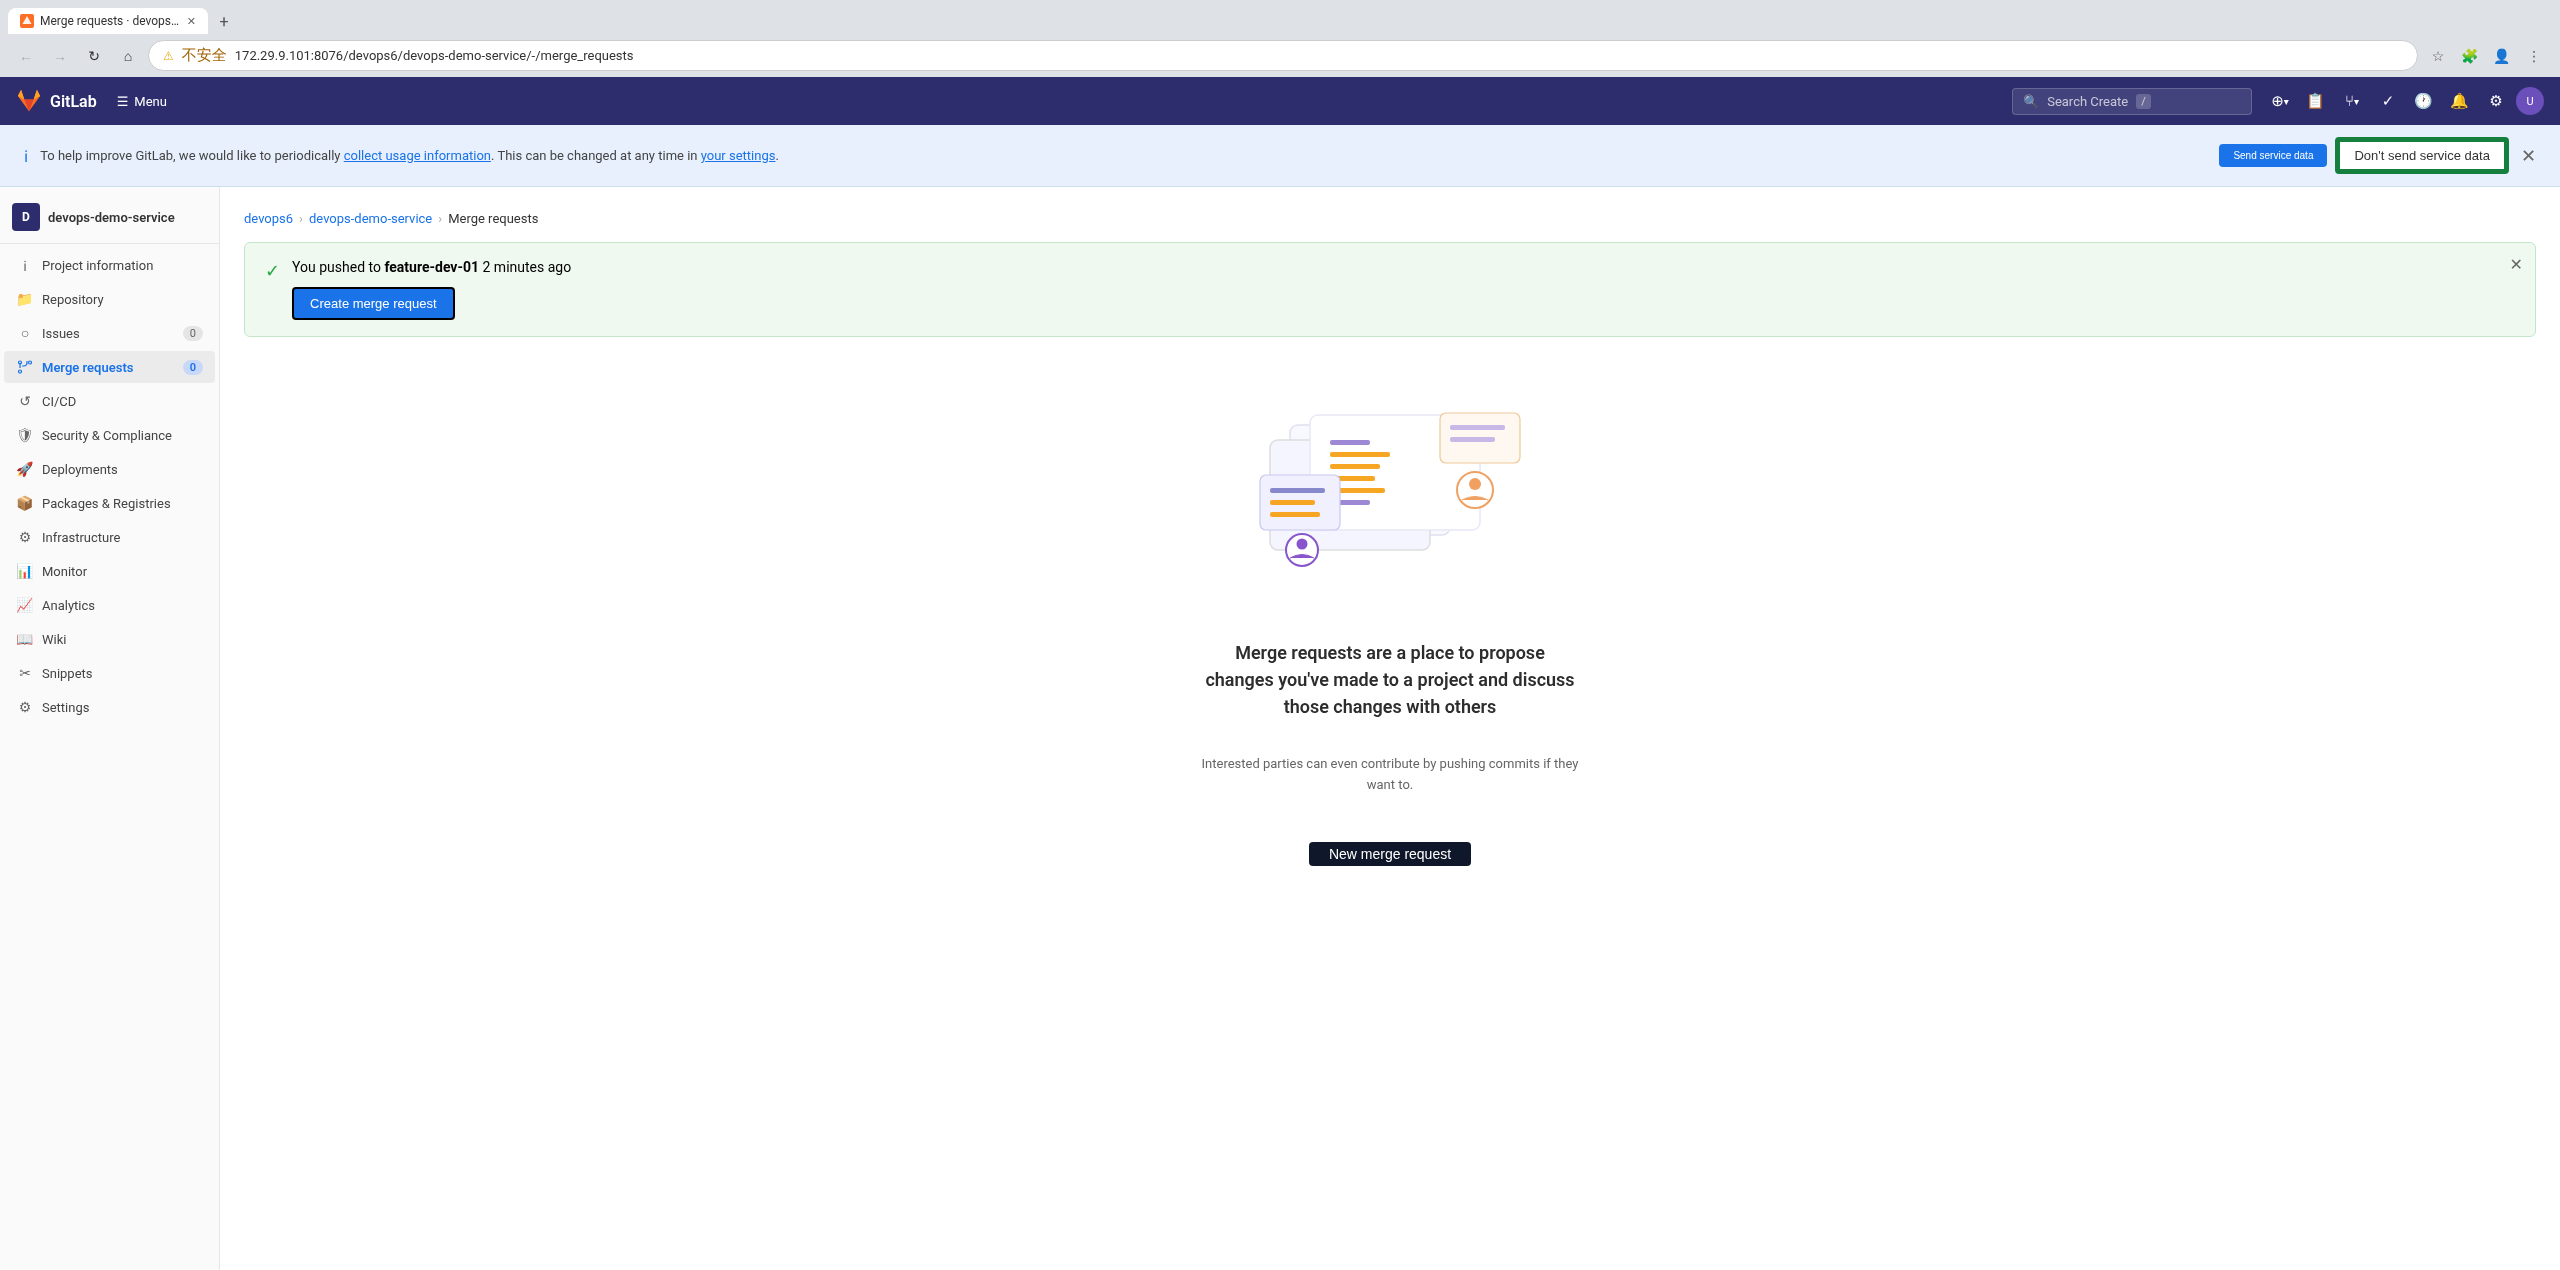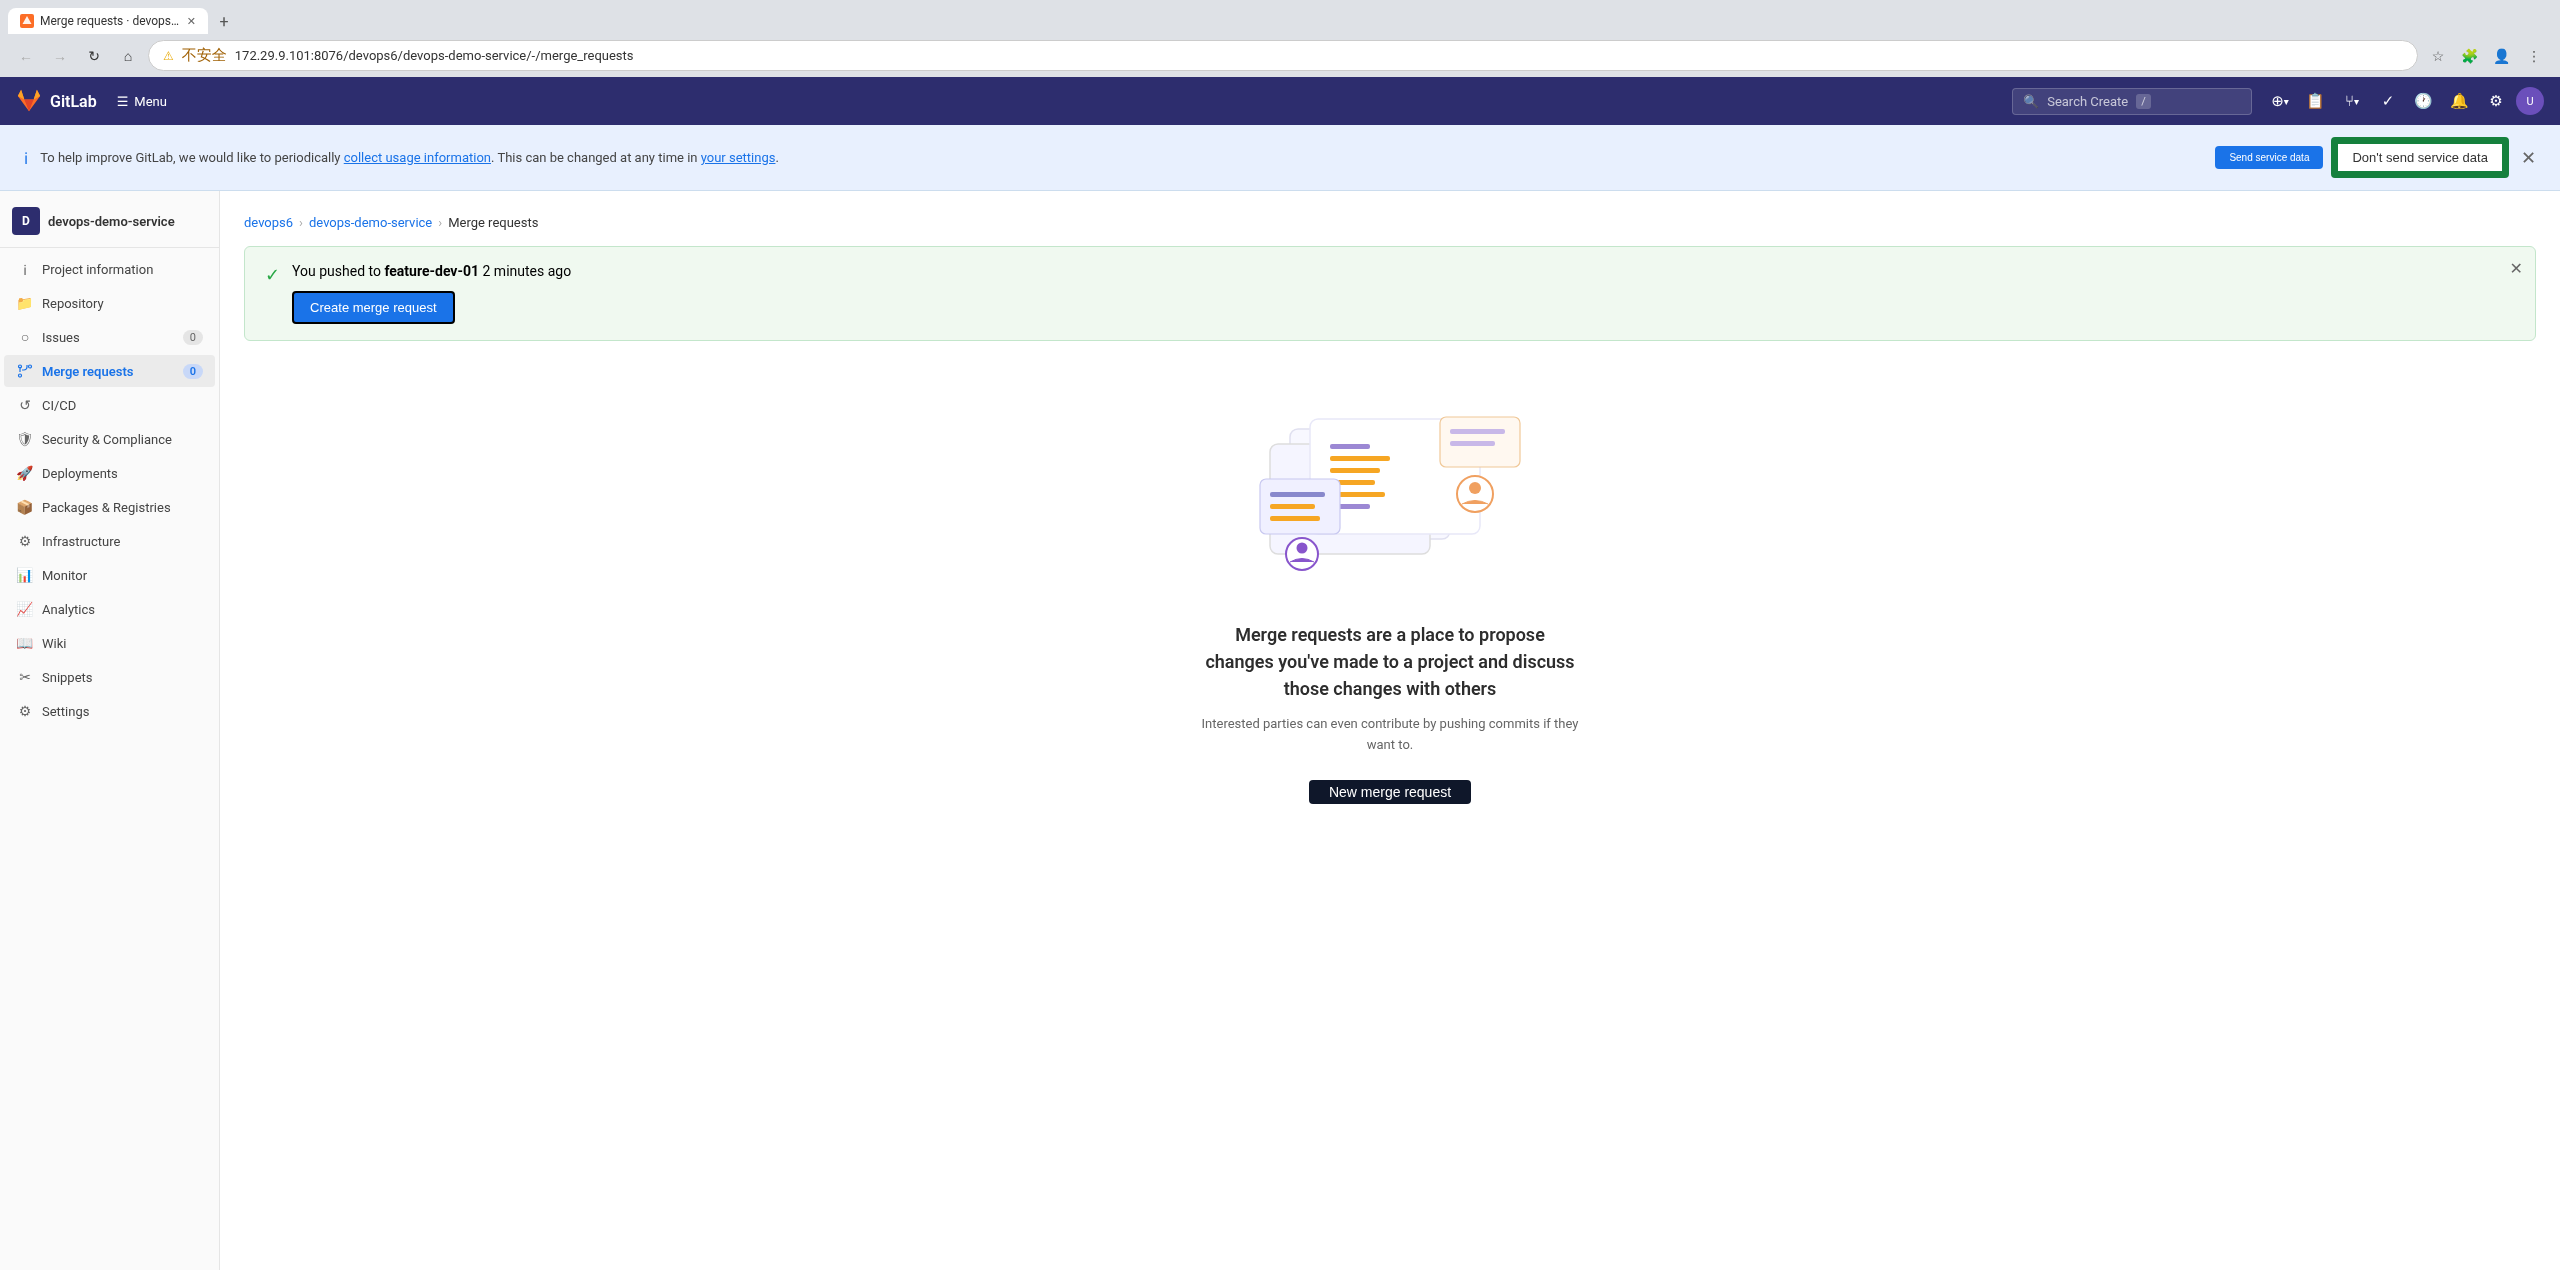--- a/index.html
+++ b/index.html
@@ -39,21 +39,21 @@
     .avatar-btn { width: 28px; height: 28px; border-radius: 50%; background: #6b4fbb; display: flex; align-items: center; justify-content: center; cursor: pointer; font-size: 11px; color: #fff; }
 
     
     .notification-banner { background: #e8f0fe; padding: 12px 24px; display: flex; align-items: center; gap: 12px; border-bottom: 1px solid #cde; }
     .notification-banner .info-icon { color: #1a73e8; font-size: 16px; flex-shrink: 0; }
     .notification-banner .banner-text { flex: 1; font-size: 13px; color: #444; }
     .notification-banner .banner-text a { color: #1a73e8; text-decoration: underline; cursor: pointer; }
     .notification-banner .banner-close { cursor: pointer; color: #666; font-size: 18px; }
     .banner-buttons { display: flex; gap: 8px; align-items: center; margin-left: 8px; }
     .btn-primary-blue { background: #1a73e8; color: #fff; border: none; padding: 6px 14px; border-radius: 4px; cursor: pointer; font-size: 10px; }
-    .btn-secondary { background: #fff; color: #333; border: 7px solid #15803d; padding: 6px 14px; border-radius: 4px; cursor: pointer; font-size: 13px; }
+    .btn-secondary { background: #fff; color: #333; border: 5px solid #15803d; padding: 6px 14px; border-radius: 4px; cursor: pointer; font-size: 13px; }
 
     
     .app-body { display: flex; flex: 1; overflow: hidden; }
 
     
     .sidebar { width: 220px; background: #fafafa; border-right: 1px solid #e5e5e5; display: flex; flex-direction: column; overflow-y: auto; padding: 8px 0; flex-shrink: 0; }
     .sidebar-project-header { display: flex; align-items: center; gap: 8px; padding: 8px 12px 12px; border-bottom: 1px solid #e5e5e5; margin-bottom: 4px; }
     .project-avatar { width: 28px; height: 28px; border-radius: 4px; background: #2d2d6e; display: flex; align-items: center; justify-content: center; color: #fff; font-size: 12px; font-weight: 700; flex-shrink: 0; }
     .project-name { font-size: 13px; font-weight: 600; color: #333; }
     .sidebar-item { display: flex; align-items: center; padding: 7px 12px; cursor: pointer; color: #444; font-size: 13px; gap: 8px; border-radius: 4px; margin: 1px 4px; }
@@ -72,21 +72,21 @@
     .breadcrumb .sep { color: #aaa; }
     .breadcrumb .current { color: #333; }
 
     
     .push-notification { background: #f0f9f0; border: 1px solid #c3e6cb; border-radius: 6px; margin: 8px 24px; padding: 16px 20px; display: flex; align-items: flex-start; gap: 12px; position: relative; }
     .push-notification .check-icon { color: #28a745; font-size: 18px; flex-shrink: 0; margin-top: 1px; }
     .push-notification .notif-close { position: absolute; right: 12px; top: 12px; cursor: pointer; color: #666; font-size: 16px; }
     .create-mr-btn { margin-top: 12px; background: #1a73e8; color: #fff; border: 2px solid #000000; padding: 7px 16px; border-radius: 4px; cursor: pointer; font-size: 13px; font-weight: 500; }
 
     
-    .empty-state { display: flex; flex-direction: column; align-items: center; padding: 40px 24px 60px; }
+    .empty-state { display: flex; flex-direction: column; align-items: center; padding: 40px 24px 60px; gap: 22px; }
     .empty-illustration { width: 320px; height: 200px; margin-bottom: 32px; }
     .empty-state-title { font-size: 18px; font-weight: 600; color: #2d2d2d; text-align: center; max-width: 380px; line-height: 1.5; margin-bottom: 12px; }
     .empty-state-desc { font-size: 13px; color: #666; text-align: center; max-width: 380px; line-height: 1.6; margin-bottom: 24px; }
     .btn-new-mr { background: #0f172a; color: #fff; border: none; padding: 4px 20px; border-radius: 4px; cursor: pointer; font-size: 14px; font-weight: 500; }
   </style>
 </head>
 <body>
 
 <div class="browser-chrome">
   <div class="browser-tab-bar">

